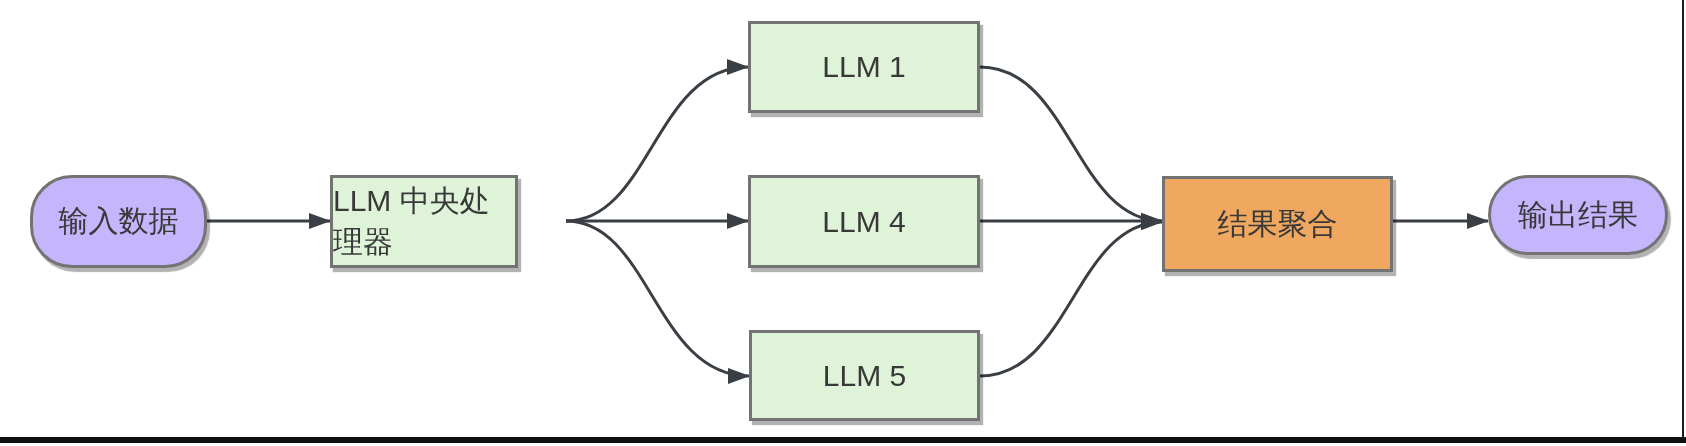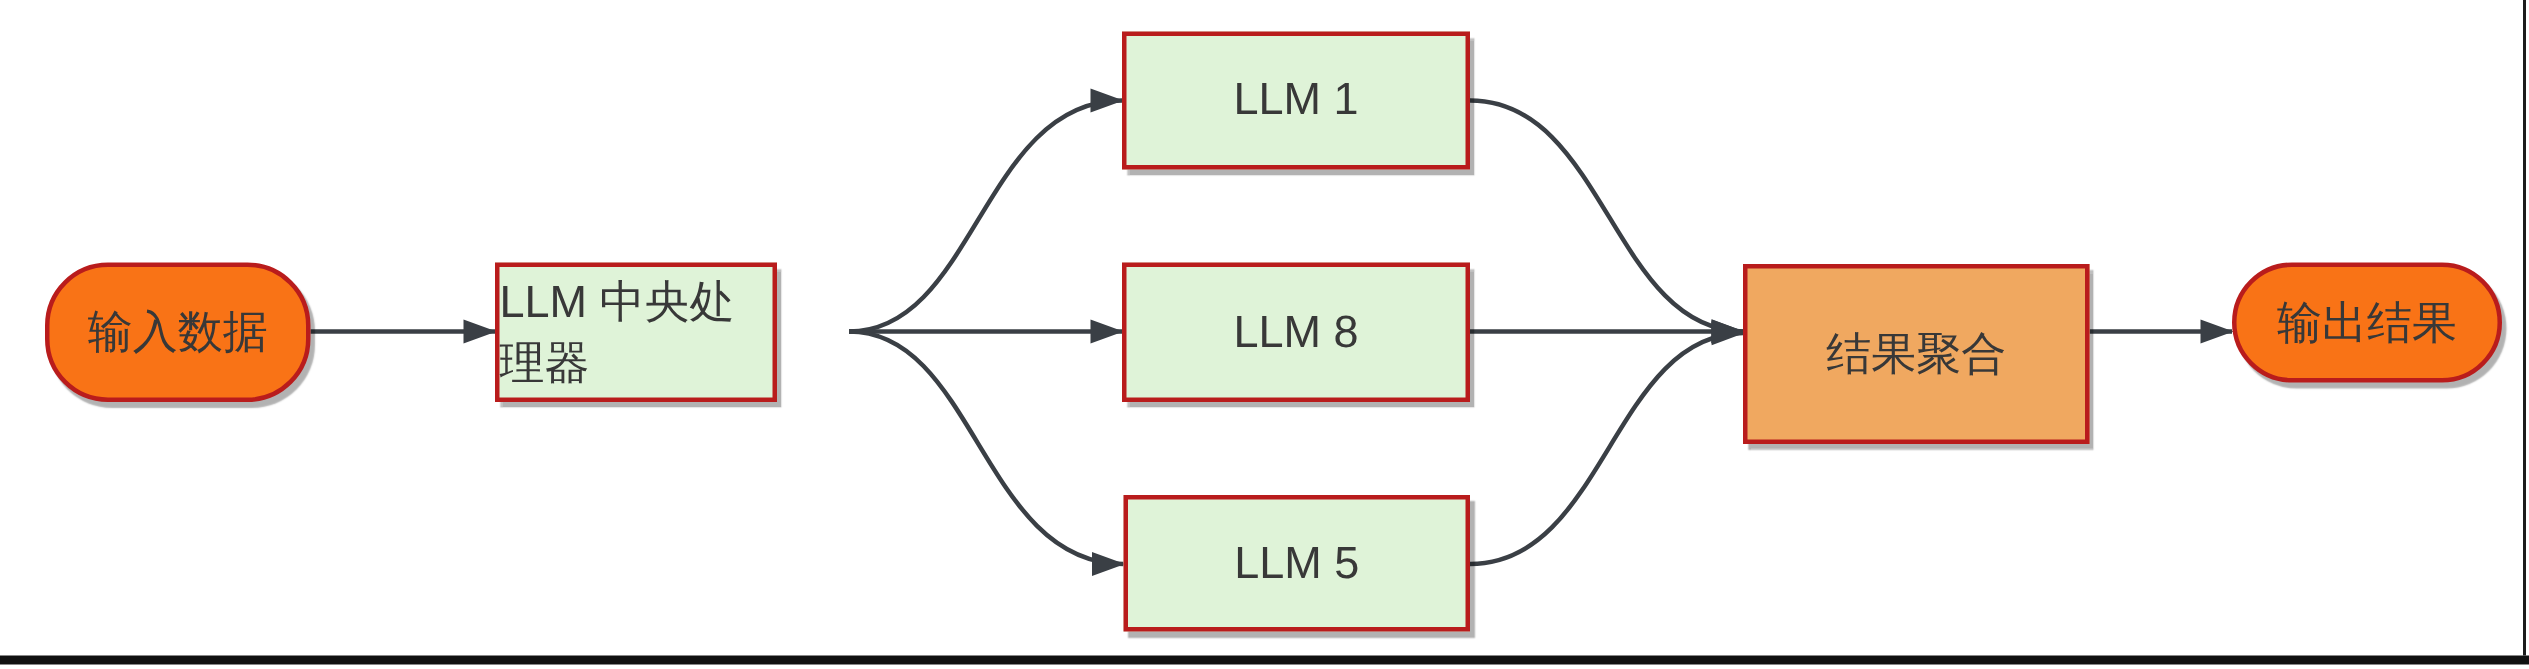--- a/index.html
+++ b/index.html
@@ -8,36 +8,36 @@
     width:1686px;height:446px;
     background:#ffffff;
     overflow:hidden;
     font-family:"Liberation Sans","DejaVu Sans",sans-serif;
   }
   .edges{position:absolute;left:0;top:0;width:1686px;height:446px;}
   .edge{stroke:#3a3f45;stroke-width:3;fill:none;}
   .node{
     position:absolute;
     box-sizing:border-box;
-    border:3px solid #b91c1c;
+    border:3px solid #737373;
     display:flex;align-items:center;justify-content:center;
     font-size:30px;color:#383838;
     box-shadow:3px 4px 1px rgba(0,0,0,0.30);
     background:#dff3d8;
   }
-  .pill{background:#f97316;border-radius:42px;}
+  .pill{background:#c4b5fd;border-radius:42px;}
   .green{background:#dff3d8;}
   .orange{background:#f0a860;}
   
   .n-input{left:30px;top:175px;width:177px;height:93px;}
   .n-processor{left:330px;top:175px;width:188px;height:93px;}
   .n-llm1{left:748px;top:21px;width:232px;height:92px;}
   .n-llm2{left:748px;top:175px;width:232px;height:93px;}
   .n-llm3{left:749px;top:330px;width:231px;height:91px;}
-  .n-aggregator{left:1162px;top:176px;width:231px;height:120px;}
+  .n-aggregator{left:1162px;top:176px;width:231px;height:96px;}
   .n-output{left:1488px;top:175px;width:180px;height:80px;}
   
   .frame-bottom{position:absolute;left:0;top:437px;width:1686px;height:6px;background:#101010;}
   .frame-right{position:absolute;left:1682px;top:0;width:2px;height:437px;background:#1c1c1c;}
 </style>
 </head>
 <body>
 
 <div class="canvas">
 
@@ -63,21 +63,21 @@
 
   <div class="node green n-processor">
     <span>LLM 中央处理器</span>
   </div>
 
   <div class="node green n-llm1">
     <span>LLM 1</span>
   </div>
 
   <div class="node green n-llm2">
-    <span>LLM 8</span>
+    <span>LLM 4</span>
   </div>
 
   <div class="node green n-llm3">
     <span>LLM 5</span>
   </div>
 
   <div class="node orange n-aggregator">
     <span>结果聚合</span>
   </div>
 

